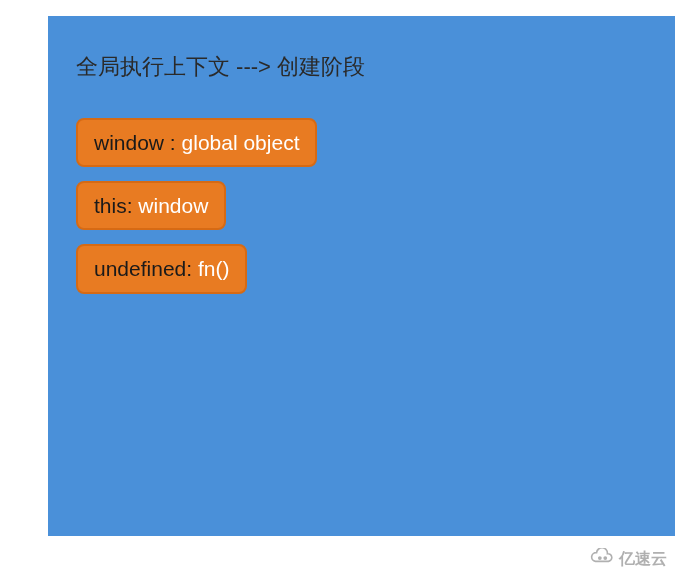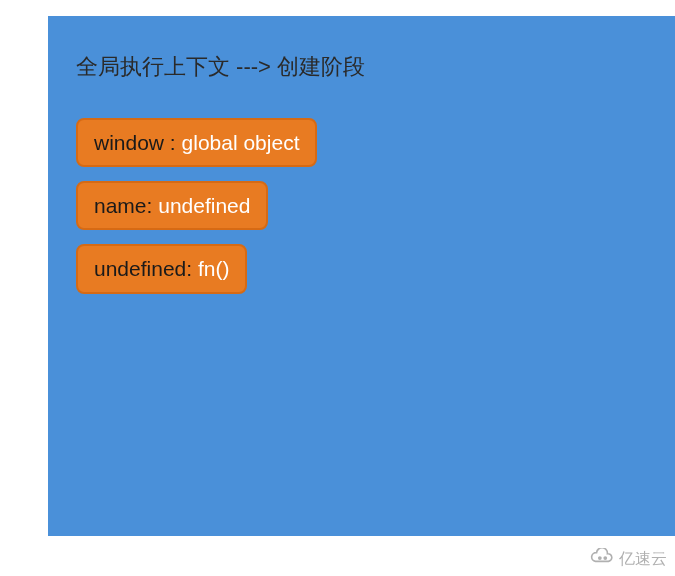--- a/index.html
+++ b/index.html
@@ -50,46 +50,46 @@
     }
     .watermark {
       position: absolute;
       right: 8px;
       bottom: 6px;
       display: flex;
       align-items: center;
       gap: 4px;
       color: #b0b0b0;
       font-size: 16px;
-      font-weight: 400;
+      font-weight: 700;
       text-align: center;
     }
     .watermark svg {
       width: 26px;
       height: 18px;
     }
   </style>
 </head>
 <body>
 
 <div class="panel">
   <div class="title">全局执行上下文 ---&gt; 创建阶段</div>
 
   <div class="pill-row">
     <div class="pill">
       <span class="key">window : </span><span class="val">global object</span>
     </div>
   </div>
 
-
   <div class="pill-row">
     <div class="pill">
-      <span class="key">name: </span><span class="val">undefined</span>
+      <span class="key">this: </span><span class="val">window</span>
     </div>
   </div>
+
 
 
   <div class="pill-row">
     <div class="pill">
       <span class="key">undefined: </span><span class="val">fn()</span>
     </div>
   </div>
 </div>
 
 <div class="watermark">

